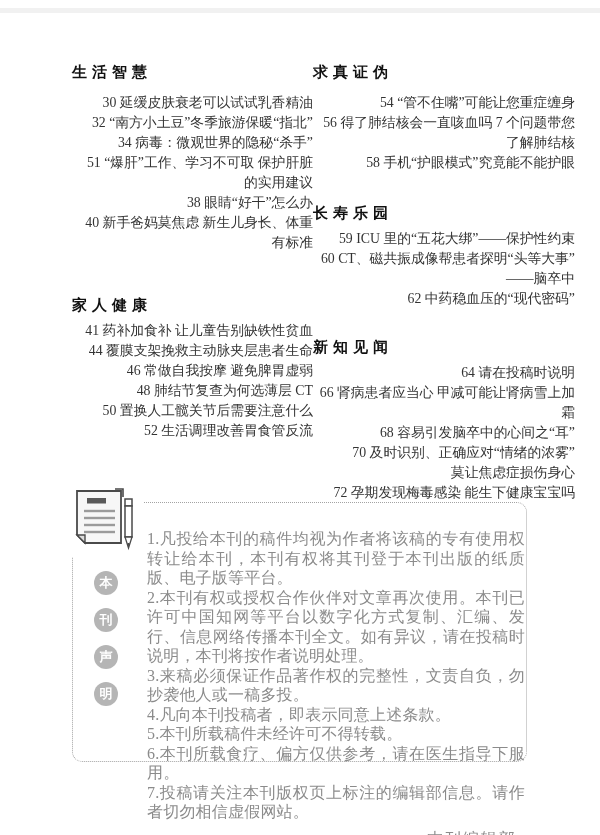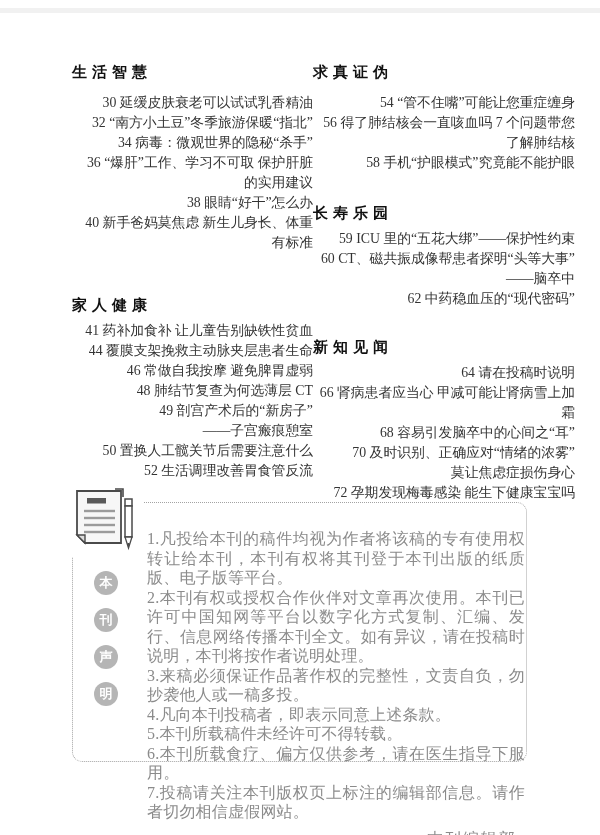--- a/index.html
+++ b/index.html
@@ -59,35 +59,33 @@
 <body>
 
 <div class="top-edge"></div>
 
 <div class="col col-left">
   <h2 class="sec-title">生活智慧</h2>
   <ul class="toc">
     <li><span class="num">30</span> <span class="tt">延缓皮肤衰老可以试试乳香精油</span></li>
     <li><span class="num">32</span> <span class="tt">“南方小土豆”冬季旅游保暖“指北”</span></li>
     <li><span class="num">34</span> <span class="tt">病毒：微观世界的隐秘“杀手”</span></li>
-    <li><span class="num">36</span> <span class="tt">“爆肝”工作、学习不可取 保护肝脏
+    <li><span class="num">51</span> <span class="tt">“爆肝”工作、学习不可取 保护肝脏
 的实用建议</span></li>
     <li><span class="num">38</span> <span class="tt">眼睛“好干”怎么办</span></li>
     <li><span class="num">40</span> <span class="tt">新手爸妈莫焦虑 新生儿身长、体重
 有标准</span></li>
   </ul>
 
   <h2 class="sec-title mt-family">家人健康</h2>
   <ul class="toc tight">
     <li><span class="num">41</span> <span class="tt">药补加食补 让儿童告别缺铁性贫血</span></li>
     <li><span class="num">44</span> <span class="tt">覆膜支架挽救主动脉夹层患者生命</span></li>
     <li><span class="num">46</span> <span class="tt">常做自我按摩 避免脾胃虚弱</span></li>
     <li><span class="num">48</span> <span class="tt">肺结节复查为何选薄层 CT</span></li>
-    <li><span class="num">49</span> <span class="tt">剖宫产术后的“新房子”
-——子宫瘢痕憩室</span></li>
     <li><span class="num">50</span> <span class="tt">置换人工髋关节后需要注意什么</span></li>
     <li><span class="num">52</span> <span class="tt">生活调理改善胃食管反流</span></li>
   </ul>
 </div>
 
 <div class="col col-right">
   <h2 class="sec-title">求真证伪</h2>
   <ul class="toc">
     <li><span class="num">54</span> <span class="tt">“管不住嘴”可能让您重症缠身</span></li>
     <li><span class="num">56</span> <span class="tt">得了肺结核会一直咳血吗 7 个问题带您

